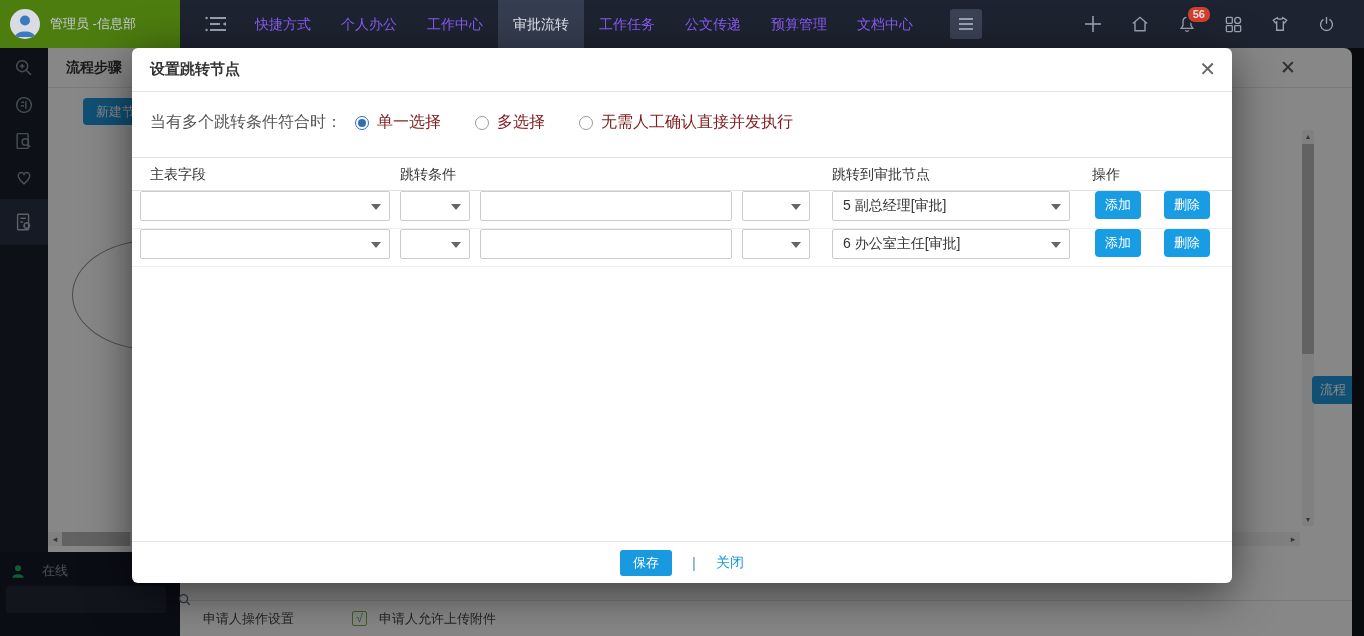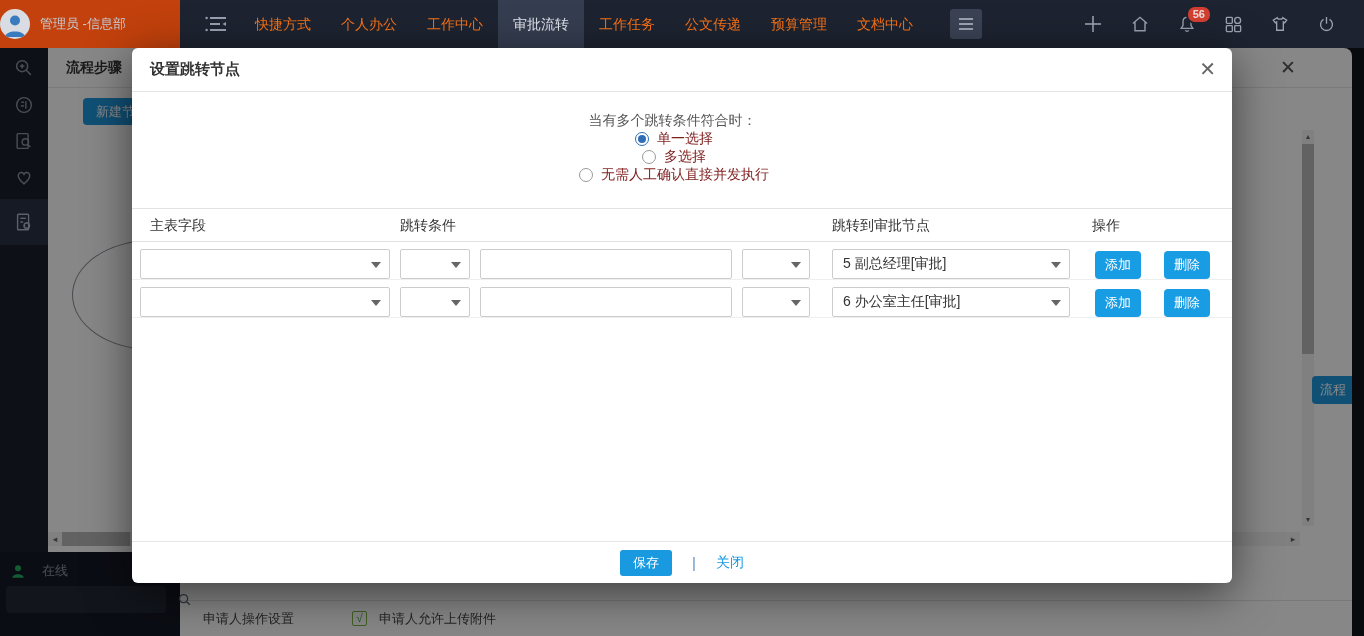--- a/index.html
+++ b/index.html
@@ -2,26 +2,26 @@
 <html><head>
 <meta charset="utf-8">
 <style>
   * { margin:0; padding:0; box-sizing:border-box; }
   html,body { width:1364px; height:636px; overflow:hidden; background:#10141c;
     font-family:"Liberation Sans","DejaVu Sans",sans-serif; }
 
   
   .topbar { position:absolute; left:0; top:0; width:1364px; height:48px; background:#1d2330;
     display:flex; align-items:stretch; z-index:60; }
-  .userbox { width:180px; background:#c2410c; display:flex; align-items:center; padding-left:0; }
+  .userbox { width:180px; background:#4d7c0f; display:flex; align-items:center; padding-left:10px; }
   .avatar { width:30px; height:30px; border-radius:50%; background:#d9dde3; overflow:hidden; flex:0 0 30px; }
   .username { color:#c7ccd6; font-size:13px; margin-left:10px; white-space:nowrap; }
   .collapse-ic { display:flex; align-items:center; justify-content:center; width:46px; margin-left:14px; color:#98a1b1; }
   .nav { display:flex; }
-  .nav-item { padding:0 15px; line-height:48px; font-size:14px; color:#f97316; cursor:pointer; white-space:nowrap; }
+  .nav-item { padding:0 15px; line-height:48px; font-size:14px; color:#8b5cf6; cursor:pointer; white-space:nowrap; }
   .nav-item.active { background:#353d50; color:#e2e6ed; }
   .hamburger { align-self:center; margin-left:22px; width:32px; height:30px; background:#3a4254; border-radius:3px;
     display:flex; align-items:center; justify-content:center; color:#9ba3b2; }
   .top-icons { margin-left:auto; display:flex; align-items:center; gap:27px; margin-right:28px; color:#9aa2b1; }
   .tico { position:relative; display:flex; }
   .badge { position:absolute; top:-9px; right:-15px; background:#d23f31; color:#f3dcd8; font-size:11px;
     line-height:13px; padding:1px 5px; border-radius:9px; border:2px solid #1d2330; font-weight:bold; }
 
   
   .sidebar { position:absolute; left:0; top:48px; width:48px; height:588px; background:#1a1f2b; z-index:10; }
@@ -66,31 +66,31 @@
 
   
   .overlay { position:absolute; left:0; top:48px; width:1364px; height:588px; background:rgba(0,0,0,0.47); z-index:40; }
 
   
   .modal { position:absolute; left:132px; top:48px; width:1100px; height:535px; background:#fff; border-radius:6px;
     box-shadow:0 10px 45px rgba(0,0,0,0.55); z-index:100; }
   .m-head { height:44px; line-height:42px; padding-left:18px; font-size:15px; font-weight:bold; color:#333;
     border-bottom:1px solid #e5e5e5; position:relative; }
   .m-close { position:absolute; right:16px; top:0; font-size:20px; font-weight:normal; color:#666; cursor:pointer; }
-  .cond-row { display:flex; align-items:center; margin:20px 0 0 18px; font-size:14px; color:#555;flex-direction:column; }
+  .cond-row { display:flex; align-items:center; margin:20px 0 0 18px; font-size:16px; color:#555; }
   .cond-label { width:205px; }
   .radio-item { display:flex; align-items:center; margin-right:34px; cursor:pointer; color:#7f1d1d; }
   .radio-dot { width:14px; height:14px; border:1px solid #9a9a9a; border-radius:50%; margin-right:8px; position:relative; background:#fff; }
   .radio-dot.checked { border-color:#2f6eb5; }
   .radio-dot.checked::after { content:""; position:absolute; left:2px; top:2px; width:8px; height:8px; border-radius:50%; background:#2f6eb5; }
   .thead { position:relative; margin-top:24px; height:34px; border-top:1px solid #e2e2e2; border-bottom:1px solid #e2e2e2;
     font-size:14px; color:#333; }
   .thead span { position:absolute; top:8px; }
   .th-field{left:18px}.th-cond{left:268px}.th-target{left:700px}.th-ops{left:960px}
-  .trow { display:flex; align-items:flex-end; height:38px; border-bottom:1px solid #efefef; padding-left:8px; }
+  .trow { display:flex; align-items:flex-start; height:38px; border-bottom:1px solid #efefef; padding-left:8px; }
   .sel { position:relative; height:30px; border:1px solid #ccc; border-radius:2px; background:#fff; font-size:14px;
     color:#333; display:flex; align-items:center; padding:0 22px 0 10px; cursor:pointer; }
   .caret { position:absolute; right:8px; top:12px; width:0; height:0; border-left:5px solid transparent;
     border-right:5px solid transparent; border-top:6px solid #666; }
   .sel-field{width:250px}.sel-op{width:70px;margin-left:10px}.sel-logic{width:68px;margin-left:10px}
   .sel-target{width:238px;margin-left:22px}
   .cond-input { width:252px; height:30px; margin-left:10px; border:1px solid #ccc; border-radius:2px; outline:none;
     font-size:13px; padding:0 8px; color:#333; }
   .btn-add { margin-left:25px; } .btn-del { margin-left:23px; }
   .row-btn { width:46px; height:28px; background:#189ce4; color:#fff; border:none; border-radius:4px; font-size:13px; cursor:pointer; }

